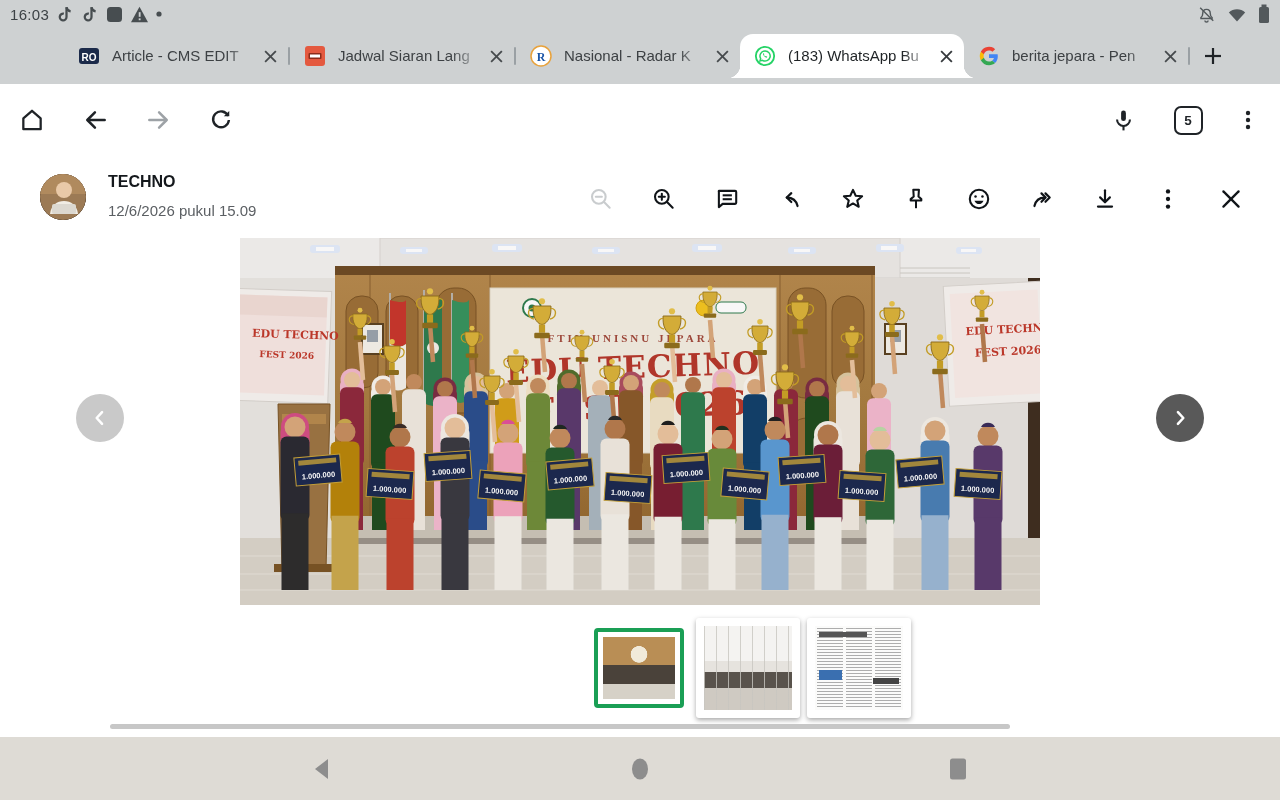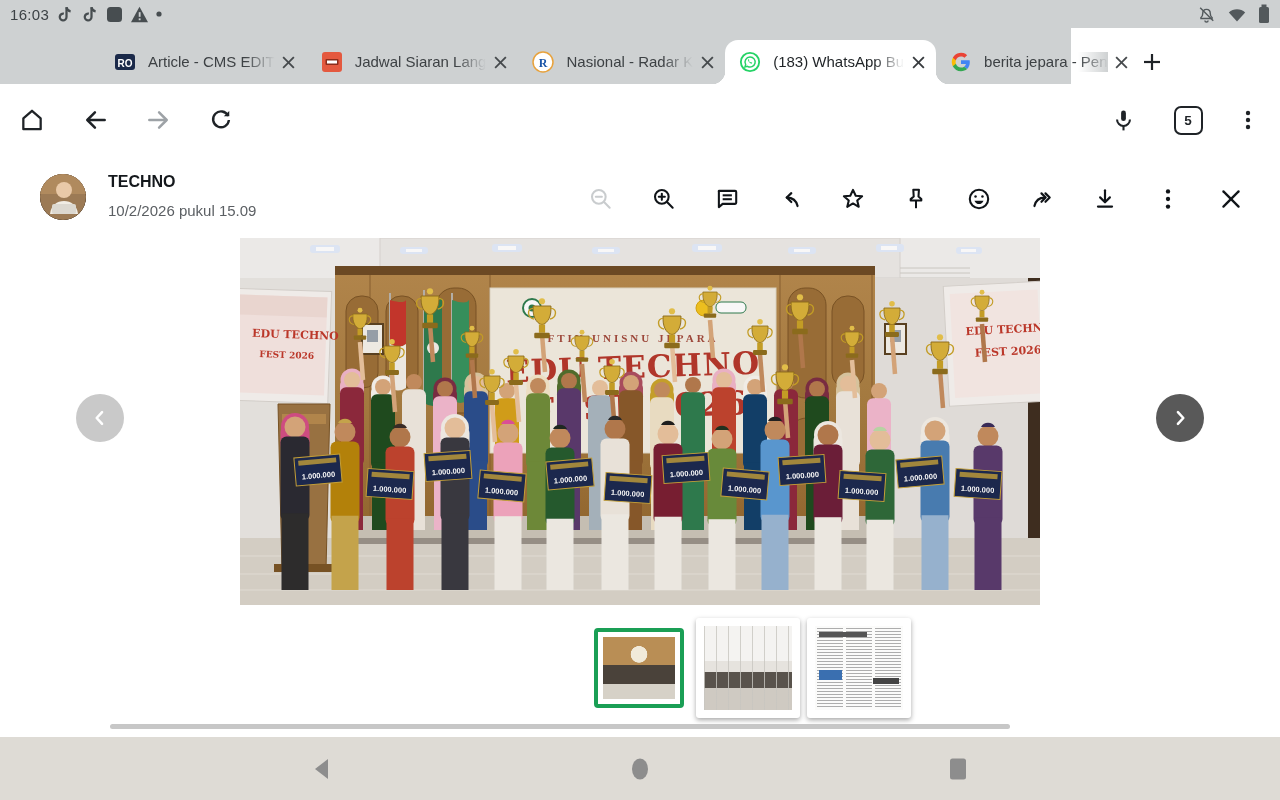--- a/index.html
+++ b/index.html
@@ -5,22 +5,22 @@
   html,body{margin:0;padding:0;}
   #screen{position:relative;width:1280px;height:800px;overflow:hidden;background:#fff;
           font-family:"Liberation Sans",sans-serif;color:#202326;}
   
   .status-bar{position:absolute;left:0;top:0;width:1280px;height:28px;background:#ced1d2;}
   .sb-left{position:absolute;left:10px;top:0;height:28px;display:flex;align-items:center;gap:7px;color:#474d50;}
   .sb-time{font-size:15px;letter-spacing:.3px;color:#3c4245;}
   .sb-right{position:absolute;right:10px;top:0;height:28px;display:flex;align-items:center;gap:11px;color:#53595c;}
   .sb-ic{display:flex;align-items:center;}
   
-  .tab-strip{position:absolute;left:0;top:28px;width:1071px;height:56px;background:#ced1d2;
-             display:flex;align-items:flex-end;padding-left:100px;box-sizing:border-box;}
+  .tab-strip{position:absolute;left:0;top:28px;width:1280px;height:56px;background:#ced1d2;
+             display:flex;align-items:center;padding-left:64px;box-sizing:border-box;}
   .tab{position:relative;width:224px;height:44px;display:flex;align-items:center;
        padding:0 10px 0 14px;box-sizing:border-box;cursor:pointer;}
   .tab .fav{width:22px;height:22px;flex:0 0 22px;margin-right:12px;display:flex;align-items:center;justify-content:center;}
   .tab-label-wrap{position:relative;flex:1;overflow:hidden;height:20px;}
   .tab-label{font-size:15px;color:#3d4144;white-space:nowrap;line-height:20px;}
   .fade{position:absolute;right:0;top:0;width:30px;height:20px;background:linear-gradient(to right,rgba(206,209,210,0),#ced1d2);}
   .tab.active{background:#fff;border-radius:13px 13px 0 0;height:44px;}
   .tab.active .fade{background:linear-gradient(to right,rgba(255,255,255,0),#fff);}
   .tab.active .tab-label{color:#1f2326;}
   .flare{position:absolute;bottom:0;width:13px;height:13px;}
@@ -315,21 +315,21 @@
     <svg width="46" height="46" viewBox="0 0 46 46">
         <rect width="46" height="46" fill="#a5severity"></rect>
         <rect width="46" height="46" fill="#9c7a55"></rect>
         <rect x="0" y="0" width="46" height="20" fill="#b08a5e"></rect>
         <circle cx="24" cy="16" r="8" fill="#e9c9a8"></circle>
         <path d="M10 40c1-9 7-13 14-13s13 4 14 13Z" fill="#f0ece4"></path>
         <rect x="12" y="30" width="24" height="10" rx="2" fill="#dcd8d0"></rect>
       </svg>
   </div>
   <div class="v-name">TECHNO</div>
-  <div class="v-time">10/2/2026 pukul 15.09</div>
+  <div class="v-time">12/6/2026 pukul 15.09</div>
 
   <div class="v-icons">
     <span class="vi disabled">
       <svg width="26" height="26" viewBox="0 0 24 24" fill="none" stroke="currentColor" stroke-width="1.9" stroke-linecap="round">
           <circle cx="10" cy="10" r="6.3"></circle>
           <line x1="14.8" y1="14.8" x2="20" y2="20"></line>
           <line x1="7.2" y1="10" x2="12.8" y2="10"></line>
         </svg>
     </span>
     <span class="vi">

